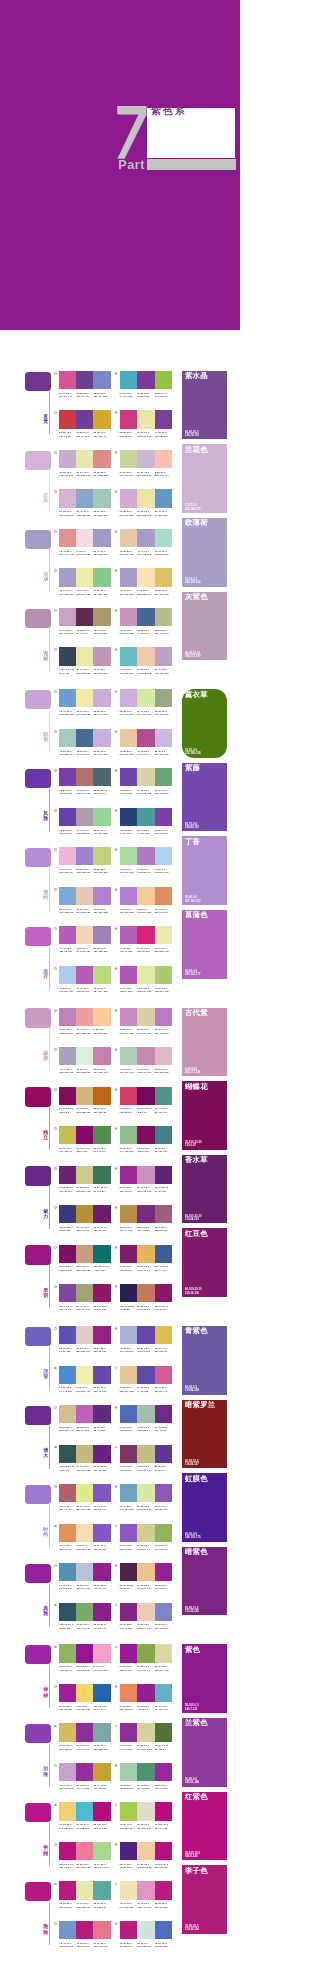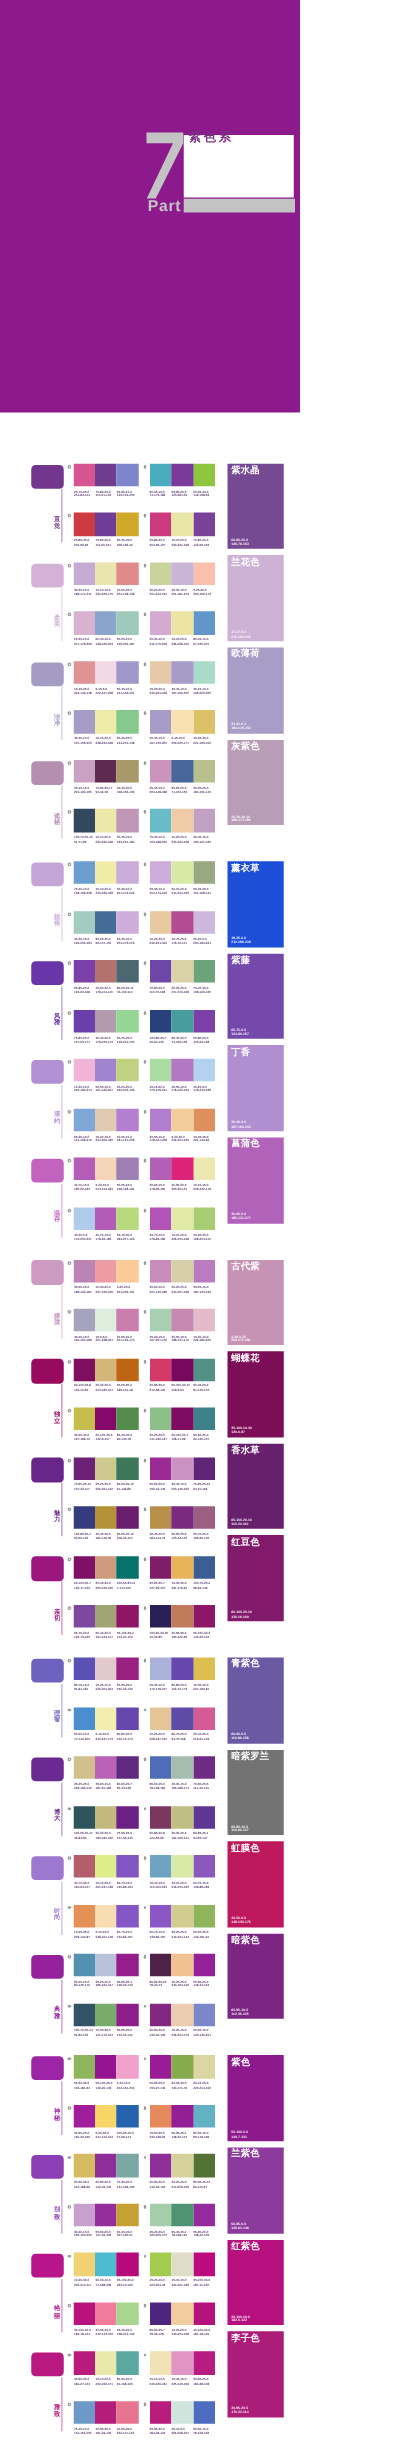--- a/index.html
+++ b/index.html
@@ -1213,21 +1213,21 @@
         <div class="bnum"><span>17-27-5-0</span><br><span>210-194-215</span></div>
       </div>
       <div class="block" style="top: 518px; background: rgb(168, 157, 198);">
         <div class="bname">欧薄荷</div>
         <div class="bnum"><span>31-31-0-3</span><br><span>184-176-202</span></div>
       </div>
       <div class="block" style="top: 591.6px; background: rgb(185, 156, 181);">
         <div class="bname">灰紫色</div>
         <div class="bnum"><span>20-30-10-10</span><br><span>196-173-190</span></div>
       </div>
-      <div class="block" style="top: 689.2px; background: #1d4ed8;">
+      <div class="block" style="top: 689.2px; background: #4d7c0f; border-radius: 12px;">
         <div class="bname">薰衣草</div>
         <div class="bnum"><span>19-25-0-0</span><br><span>212-196-218</span></div>
       </div>
       <div class="block" style="top: 762.8px; background: rgb(117, 73, 172);">
         <div class="bname">紫藤</div>
         <div class="bnum"><span>65-75-0-0</span><br><span>124-80-157</span></div>
       </div>
       <div class="block" style="top: 836.4px; background: rgb(177, 142, 208);">
         <div class="bname">丁香</div>
         <div class="bnum"><span>30-40-0-0</span><br><span>187-160-203</span></div>
@@ -1249,25 +1249,25 @@
         <div class="bnum"><span>65-100-20-10</span><br><span>110-24-110</span></div>
       </div>
       <div class="block" style="top: 1228.4px; background: rgb(129, 26, 107);">
         <div class="bname">红豆色</div>
         <div class="bnum"><span>60-100-20-10</span><br><span>120-16-100</span></div>
       </div>
       <div class="block" style="top: 1326px; background: rgb(108, 89, 164);">
         <div class="bname">青紫色</div>
         <div class="bnum"><span>60-60-5-5</span><br><span>110-96-158</span></div>
       </div>
-      <div class="block" style="top: 1399.6px; background: #737373;">
+      <div class="block" style="top: 1399.6px; background: #7f1d1d;">
         <div class="bname">暗紫罗兰</div>
         <div class="bnum"><span>65-85-10-5</span><br><span>116-66-127</span></div>
       </div>
-      <div class="block" style="top: 1473.2px; background: #be185d;">
+      <div class="block" style="top: 1473.2px; background: #4c1d95;">
         <div class="bname">虹膜色</div>
         <div class="bnum"><span>40-50-0-0</span><br><span>148-130-175</span></div>
       </div>
       <div class="block" style="top: 1546.8px; background: rgb(124, 37, 130);">
         <div class="bname">暗紫色</div>
         <div class="bnum"><span>65-95-10-5</span><br><span>112-35-125</span></div>
       </div>
       <div class="block" style="top: 1644.4px; background: rgb(140, 26, 140);">
         <div class="bname">紫色</div>
         <div class="bnum"><span>55-100-0-0</span><br><span>140-7-131</span></div>

